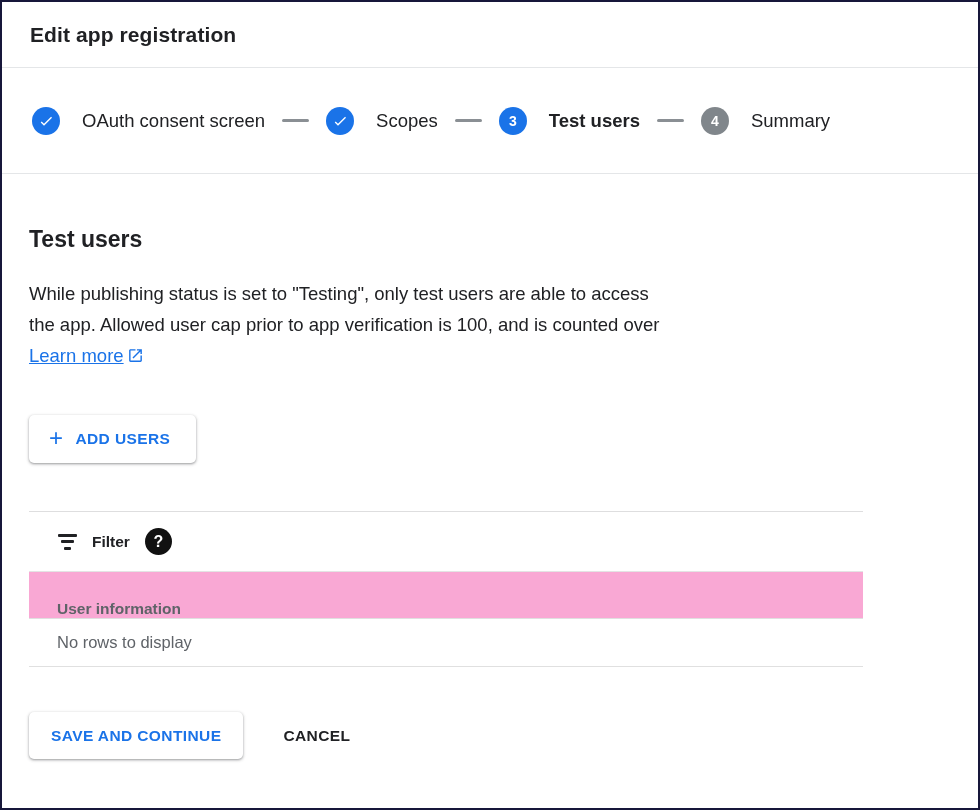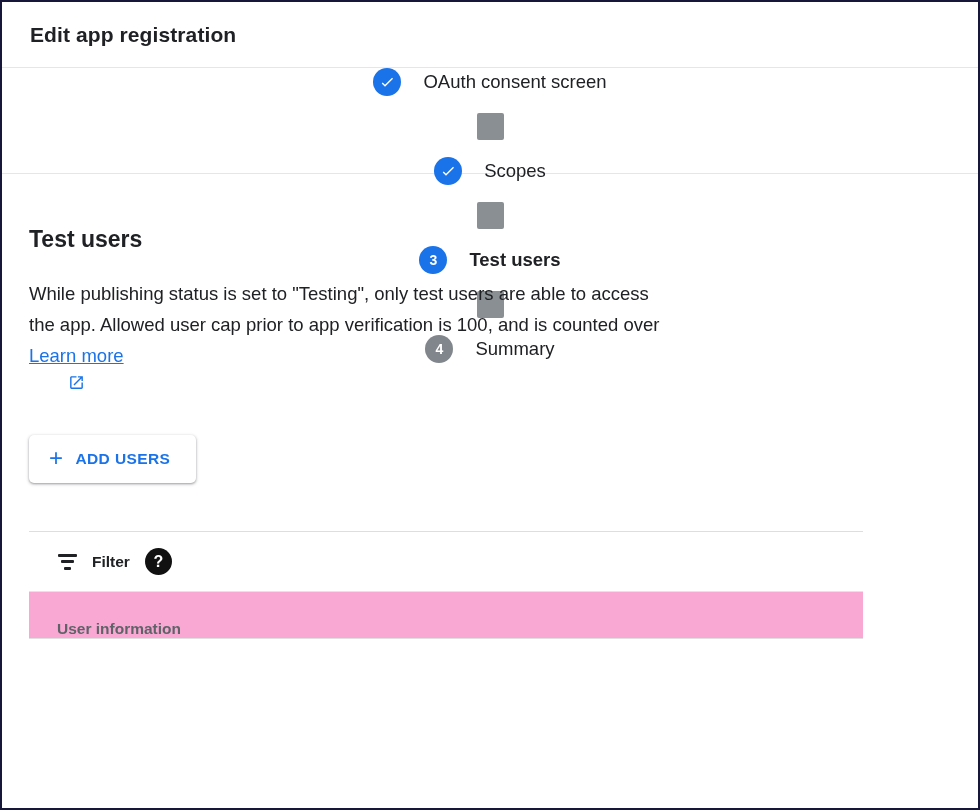--- a/index.html
+++ b/index.html
@@ -20,42 +20,41 @@
   }
   .page-title { font-size:21px; font-weight:700; letter-spacing:.1px; }
 
   .stepper {
     height:106px;
     display:flex;
     align-items:center;
     padding:0 30px;
     border-bottom:1px solid #e4e6e8;
     gap:17px;
-    flex-direction:column;
   }
   .step { display:flex; align-items:center; gap:22px; cursor:pointer; }
   .step-circle {
     width:28px; height:28px; border-radius:50%;
     display:flex; align-items:center; justify-content:center;
     color:#fff; font-size:14px; font-weight:700; flex:0 0 28px;
   }
   .step-circle.blue { background:#1a73e8; }
   .step-circle.gray { background:#80868b; }
   .step-circle svg { width:16px; height:16px; }
   .step-label { font-size:18.5px; color:#202124; white-space:nowrap; }
   .step-label.current { font-weight:700; }
   .connector { width:27px; height:3px; background:#8a8f94; border-radius:2px; flex:0 0 27px; }
 
   .content { padding:0 27px; }
   .section-heading { font-size:23px; font-weight:700; margin-top:52px; }
   .desc { margin-top:25px; font-size:18.5px; line-height:31px; color:#202124; }
   .desc-line { white-space:nowrap; }
   .learn-more {
     color:#1a73e8; text-decoration:underline; cursor:pointer;
-    display:inline-flex; align-items:center; gap:3px;flex-direction:column;
+    display:inline-flex; align-items:center; gap:3px;
   }
   .ext-icon { width:17px; height:17px; display:inline-block; }
 
   .btn-card {
     display:inline-flex; align-items:center;
     background:#fff; border:none; border-radius:5px;
     box-shadow:0 1px 2px rgba(60,64,67,.35), 0 1px 3px 1px rgba(60,64,67,.16);
     color:#1a73e8; font-family:inherit;
     font-size:15.5px; font-weight:700; letter-spacing:.4px;
     cursor:pointer;
@@ -170,16 +169,23 @@
           <i></i>
           <i></i>
           <i></i>
         </span>
       <span class="filter-label">Filter</span>
       <span class="help-icon">?</span>
     </div>
     <div class="table-header">
       <span>User information</span>
     </div>
+    <div class="table-empty">
+      <span>No rows to display</span>
+    </div>
   </div>
 
+  <div class="actions">
+    <button class="btn-card save-btn">SAVE AND CONTINUE</button>
+    <button class="cancel-btn">CANCEL</button>
+  </div>
 
 </div>
 
 </body></html>

